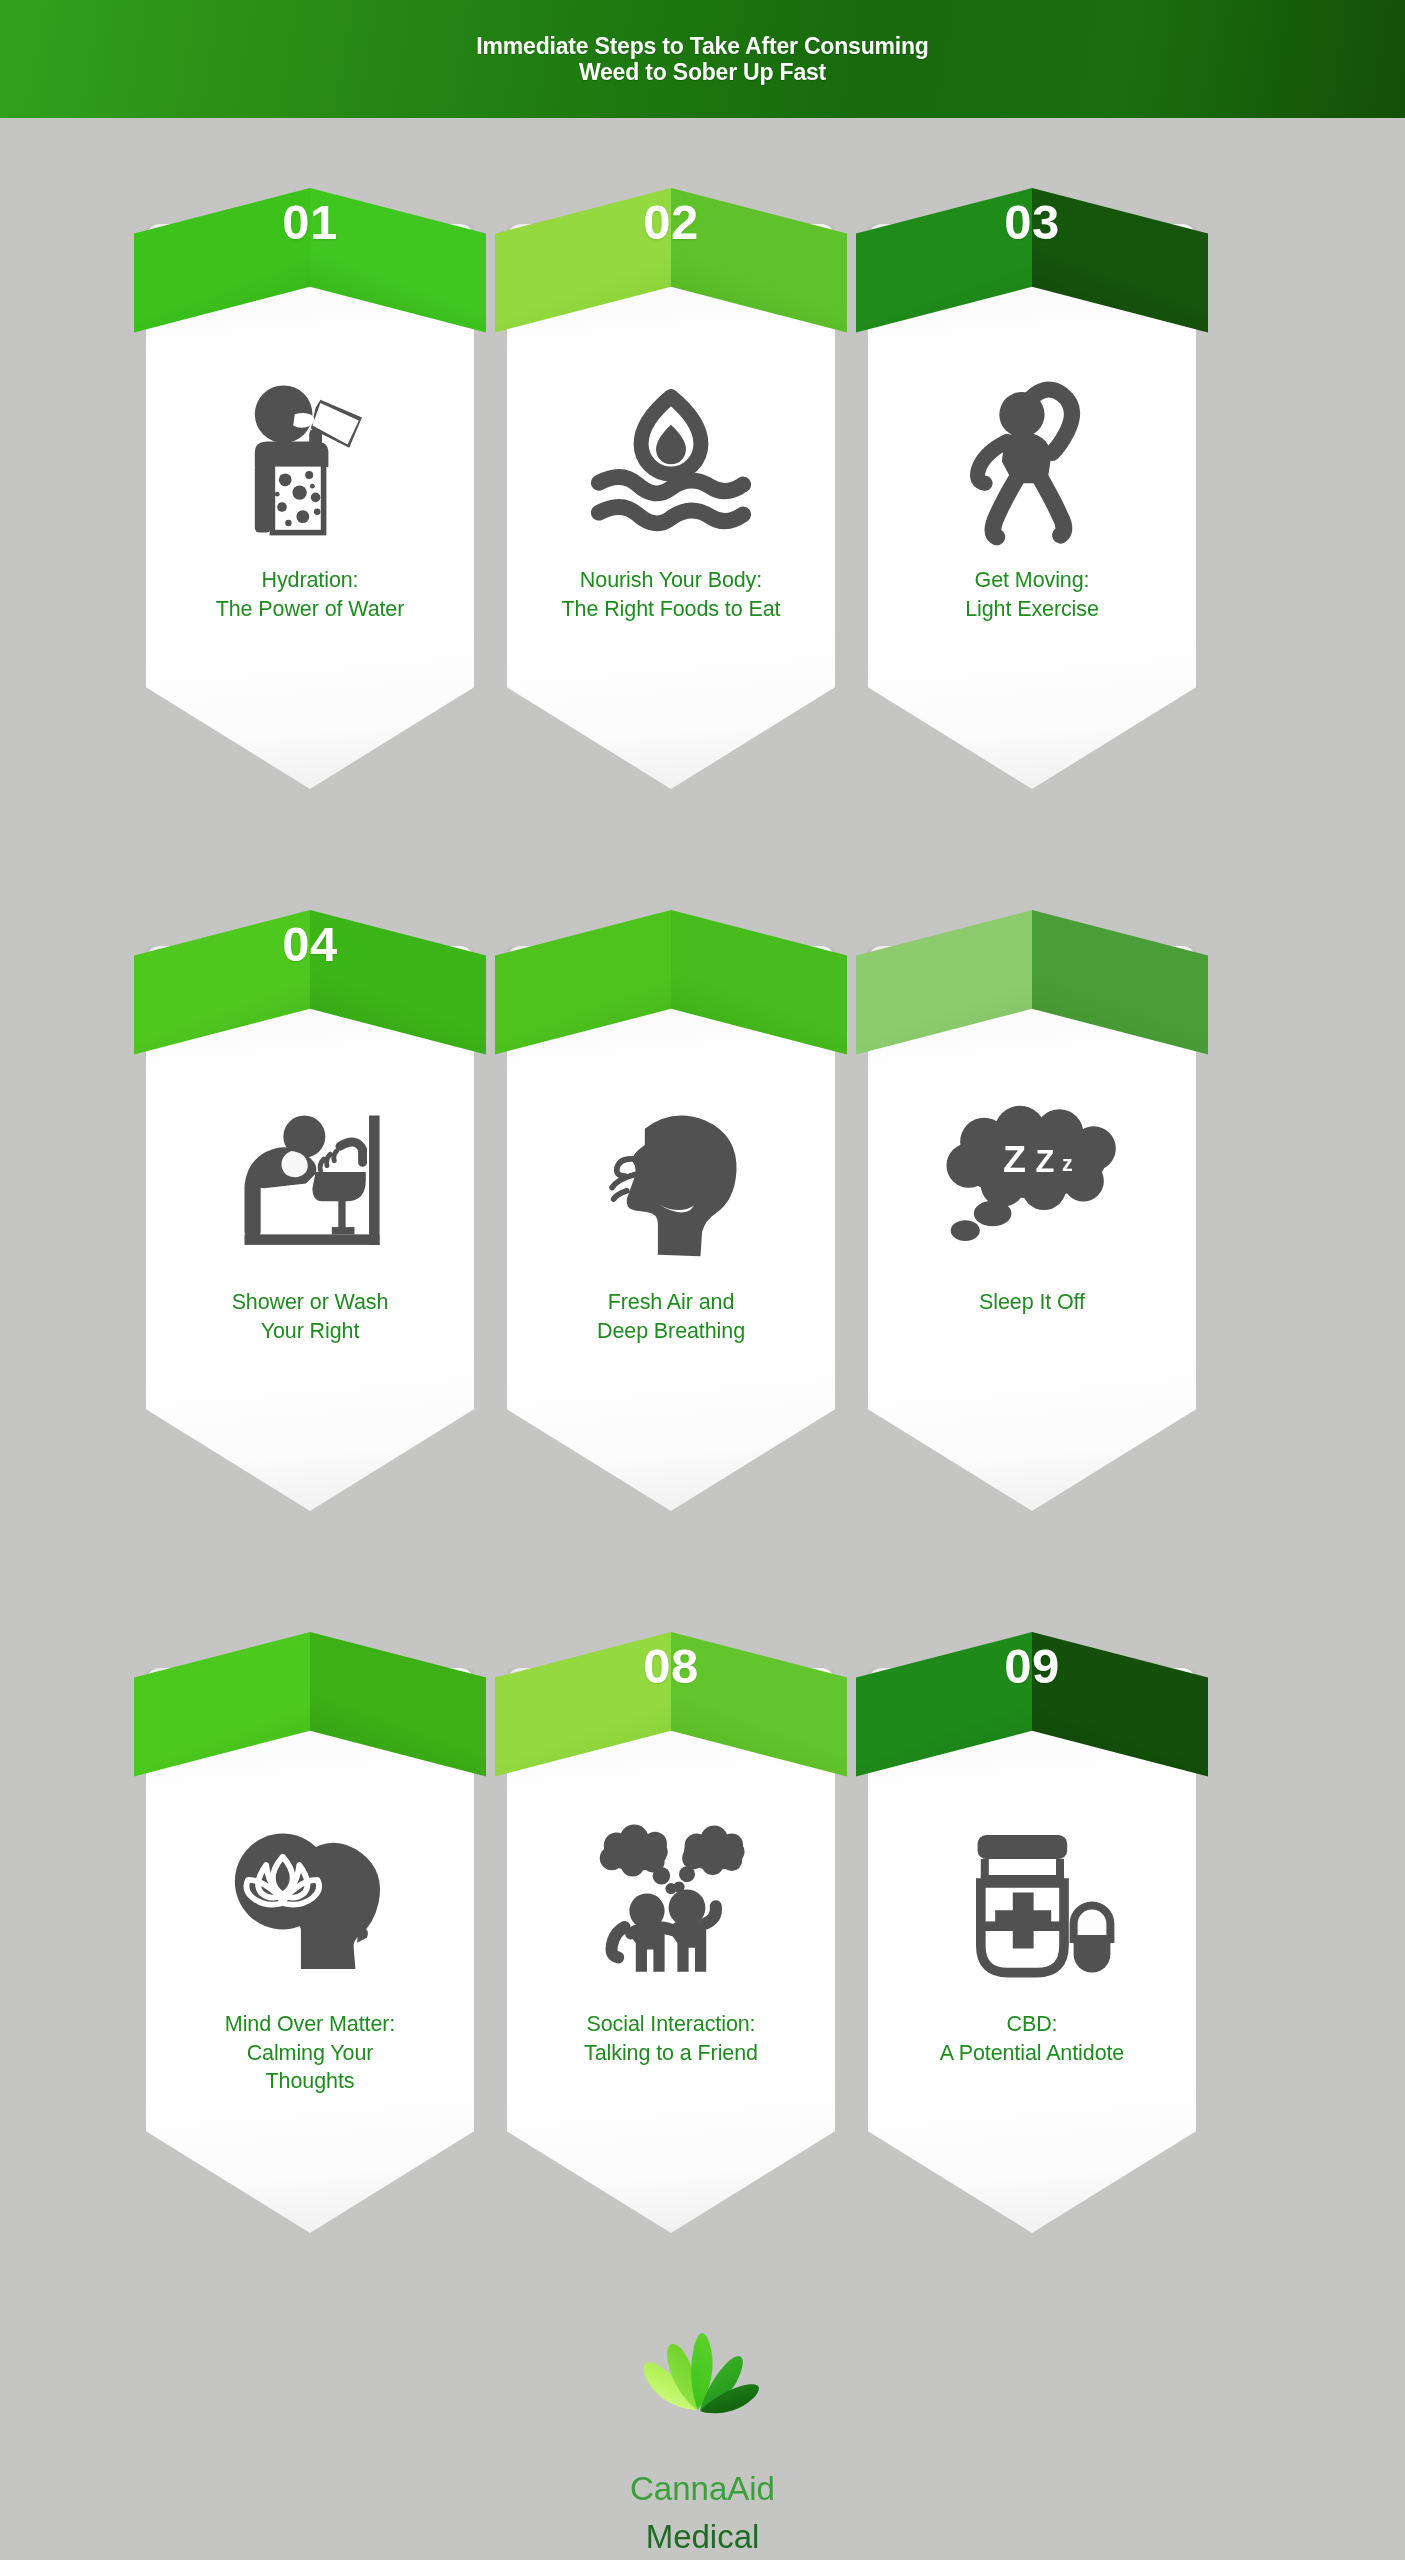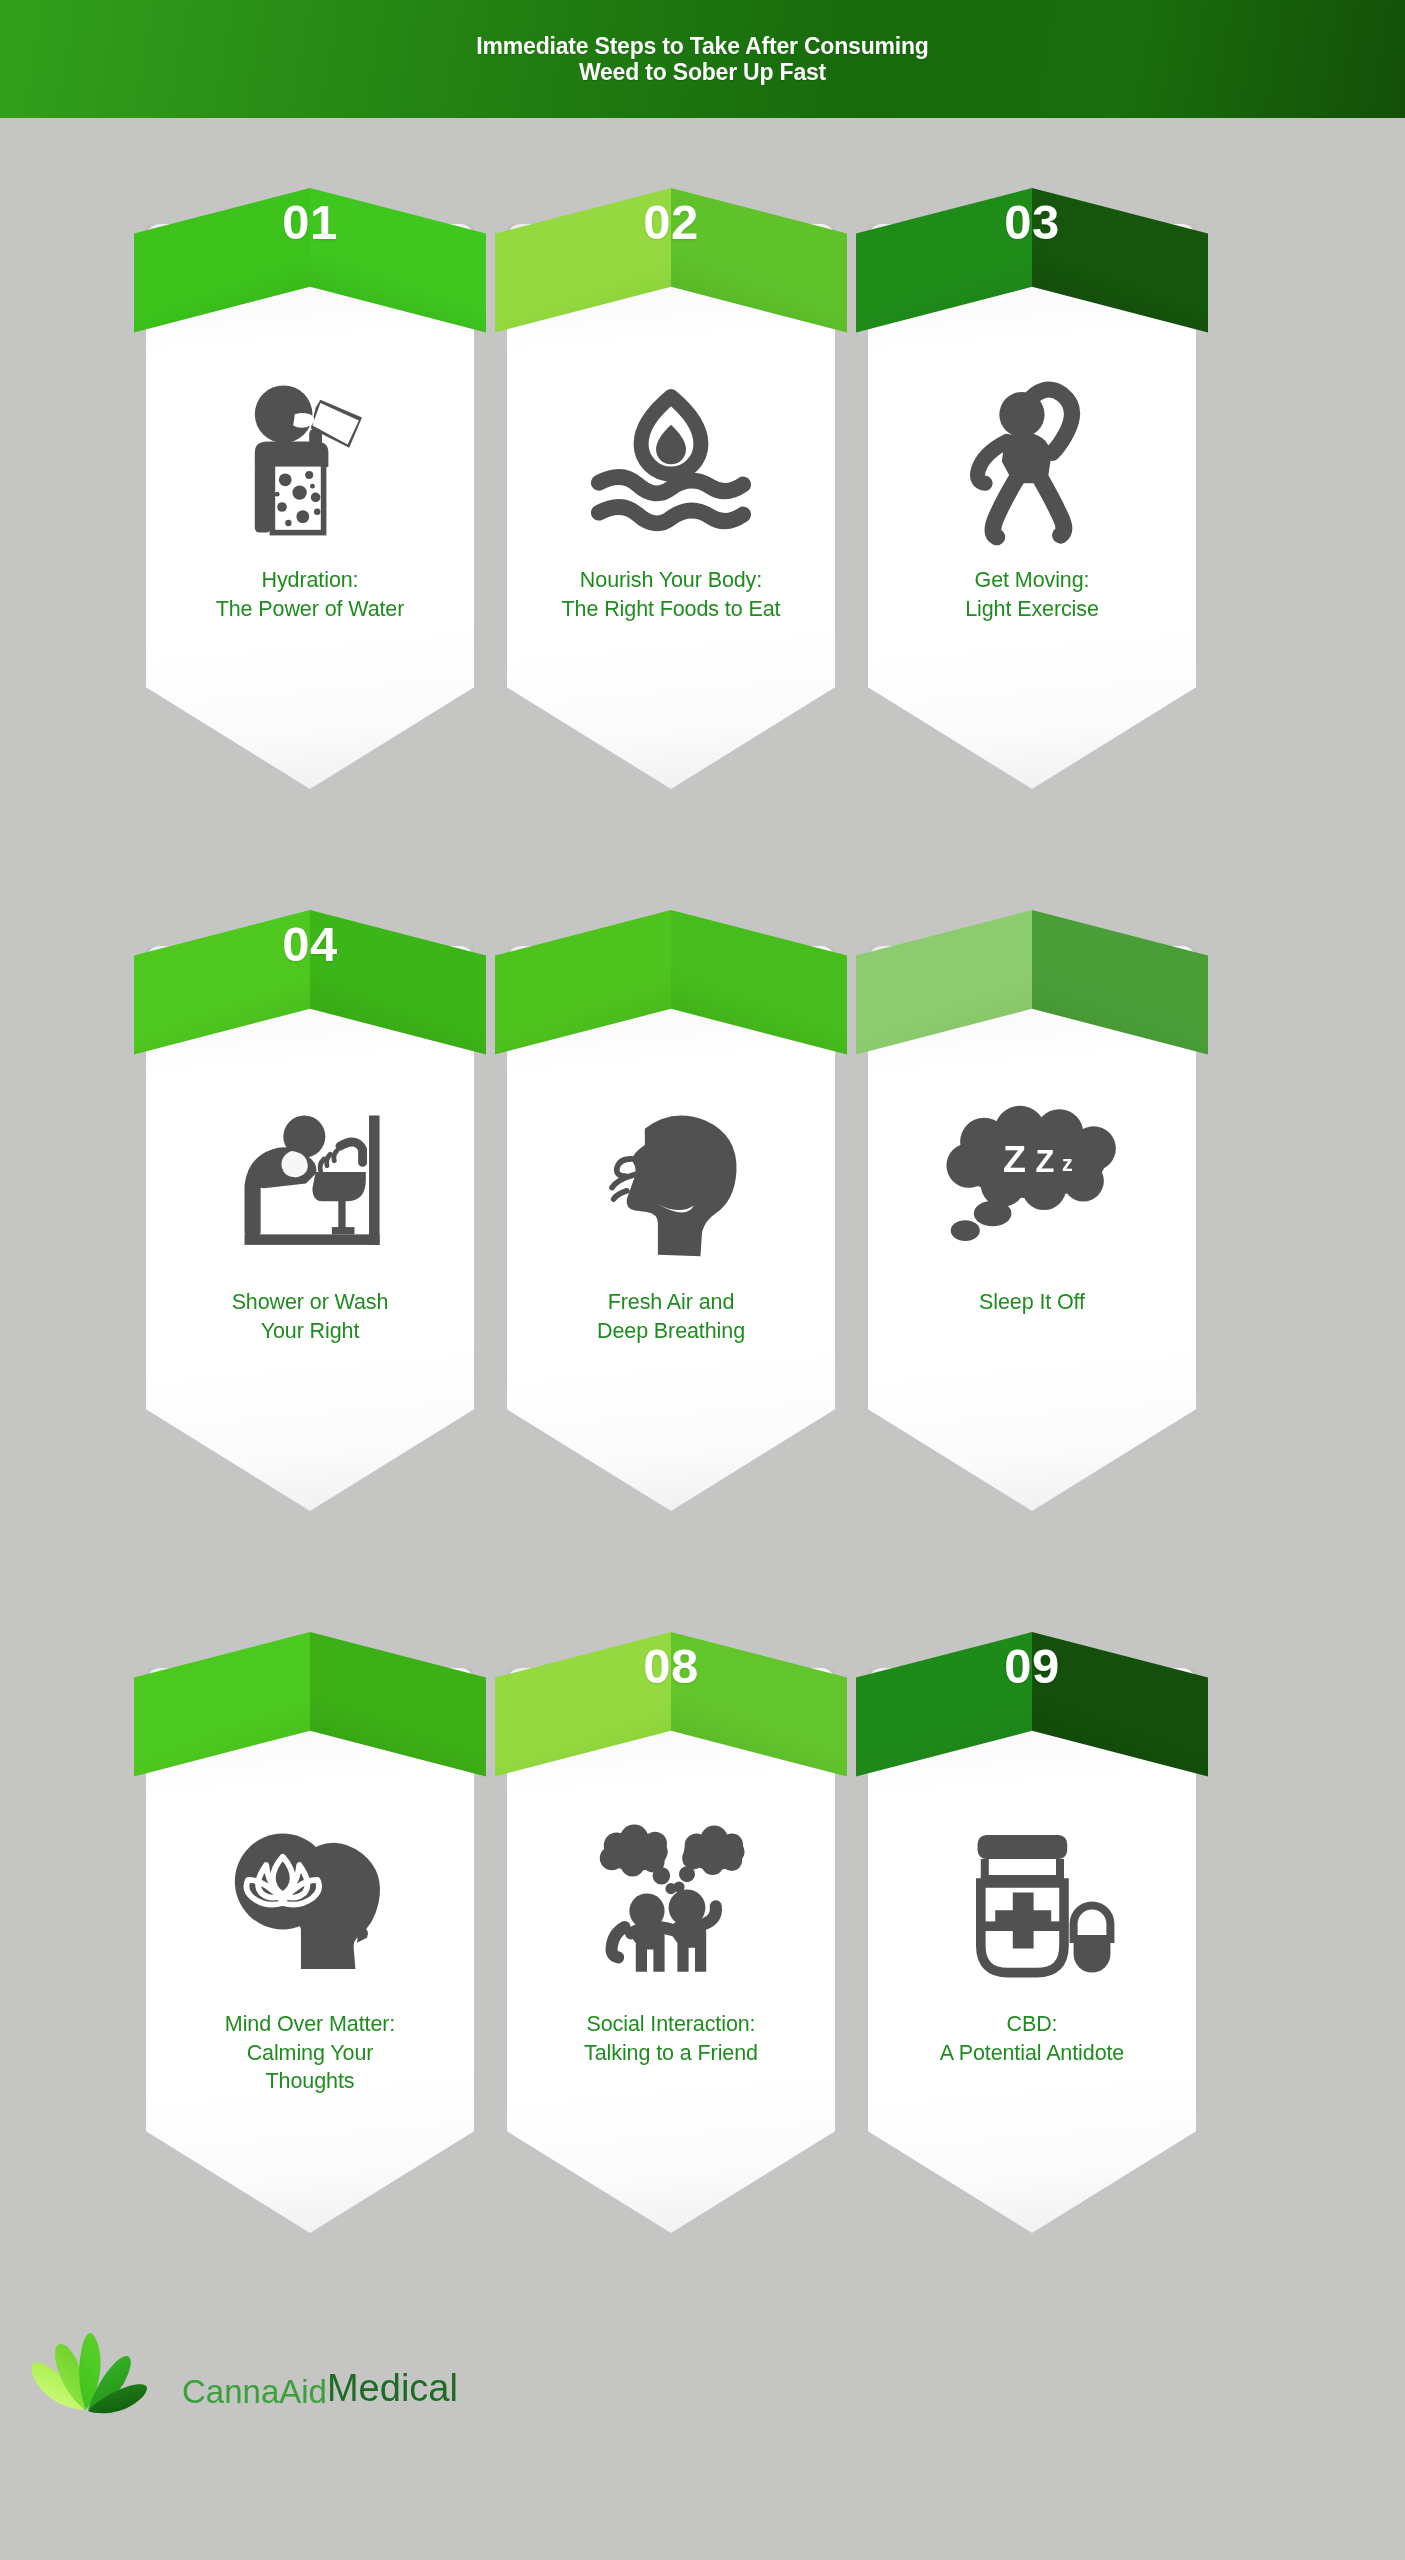--- a/index.html
+++ b/index.html
@@ -108,28 +108,28 @@
     font-weight: normal;
     line-height: 1.33;
     z-index: 5;
     letter-spacing: -0.1px;
   }
 
   
   .footer {
     position: absolute;
     left: 0; top: 2330px; width: 1405px;
-    display: flex; flex-direction: row; align-items: center;
+    display: flex; flex-direction: column; align-items: center; gap: 16px;
   }
   .logo-mark { width: 182px; height: 122px; }
   .logo-name {
     font-size: 33px; color: #3aa03a; letter-spacing: 0px; margin-top: 2px;
   }
   .logo-sub {
-    font-size: 38px; color: #1d6b24; margin-top: -6px; letter-spacing: 0px;
+    font-size: 33px; color: #1d6b24; margin-top: -6px; letter-spacing: 0px;
   }
 </style>
 </head>
 <body>
 
 <div id="page">
 
   <div class="header">
     <div class="header-title">
       <span>Immediate Steps to Take After Consuming</span><br>

